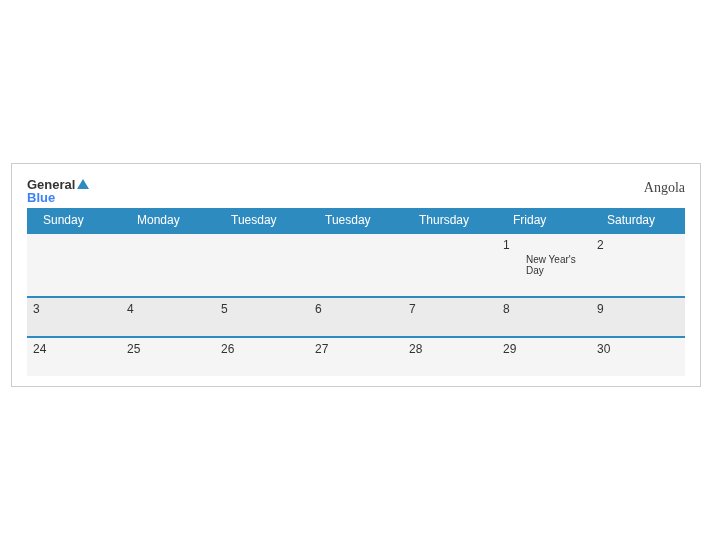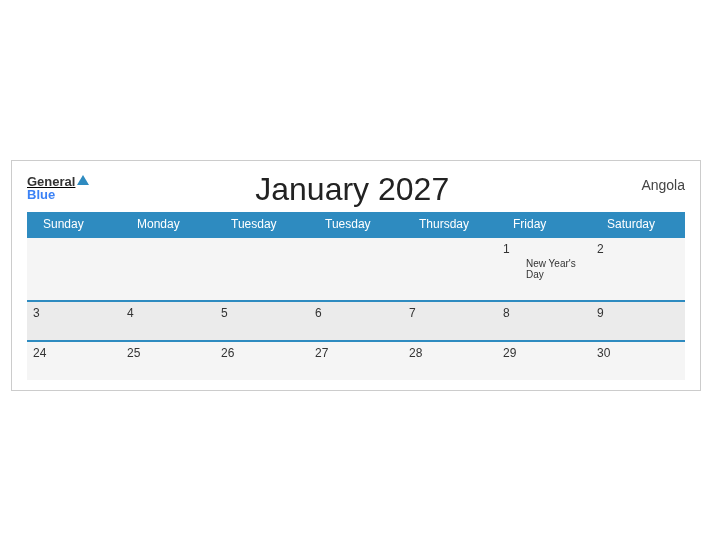--- a/index.html
+++ b/index.html
@@ -49,35 +49,35 @@
       border-left: 6px solid transparent;
       border-right: 6px solid transparent;
       border-bottom: 10px solid #2e8bc0;
       margin-left: 2px;
       vertical-align: middle;
       margin-bottom: 2px;
     }
     .logo-row {
       display: flex;
       align-items: center;
-      text-decoration: underline;
     }
     .calendar-title {
       font-size: 32px;
       font-weight: normal;
       color: #222;
       text-align: center;
       flex: 1;
     }
     .country-label {
       font-size: 14px;
       color: #444;
       padding-top: 6px;
       min-width: 70px;
       text-align: right;
+      font-family: Liberation Serif, serif;
     }
     .calendar-grid {
       width: 100%;
       border-collapse: collapse;
     }
     .calendar-grid thead tr {
       background: #2e8bc0;
     }
     .calendar-grid thead th {
       color: #fff;
@@ -122,21 +122,20 @@
 
 <div class="calendar-container">
   <div class="calendar-header">
     <div class="logo-area">
       <div class="logo-row">
         <span class="logo-general">General</span>
         <span class="logo-triangle"></span>
       </div>
       <span class="logo-blue">Blue</span>
     </div>
-    <div class="calendar-title">January 2027</div>
     <div class="country-label">Angola</div>
   </div>
 
   <table class="calendar-grid">
     <thead>
       <tr>
       <th>Sunday</th>
           <th>Monday</th>
           <th>Tuesday</th>
           <th>Tuesday</th>

